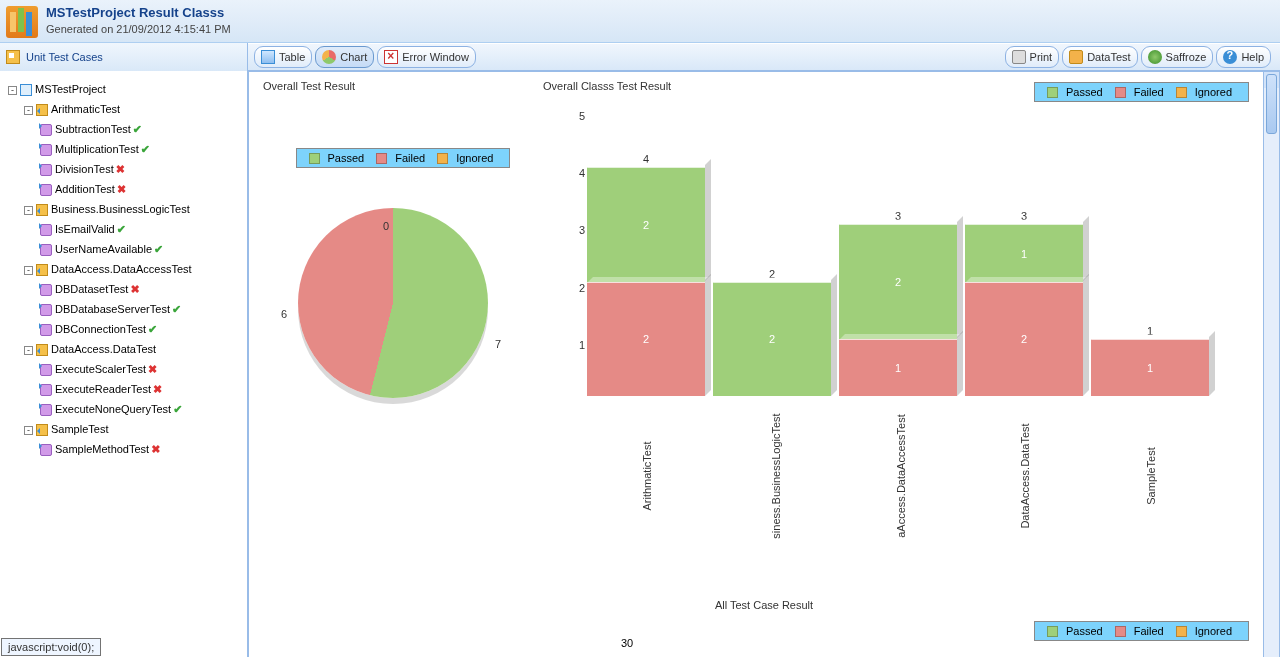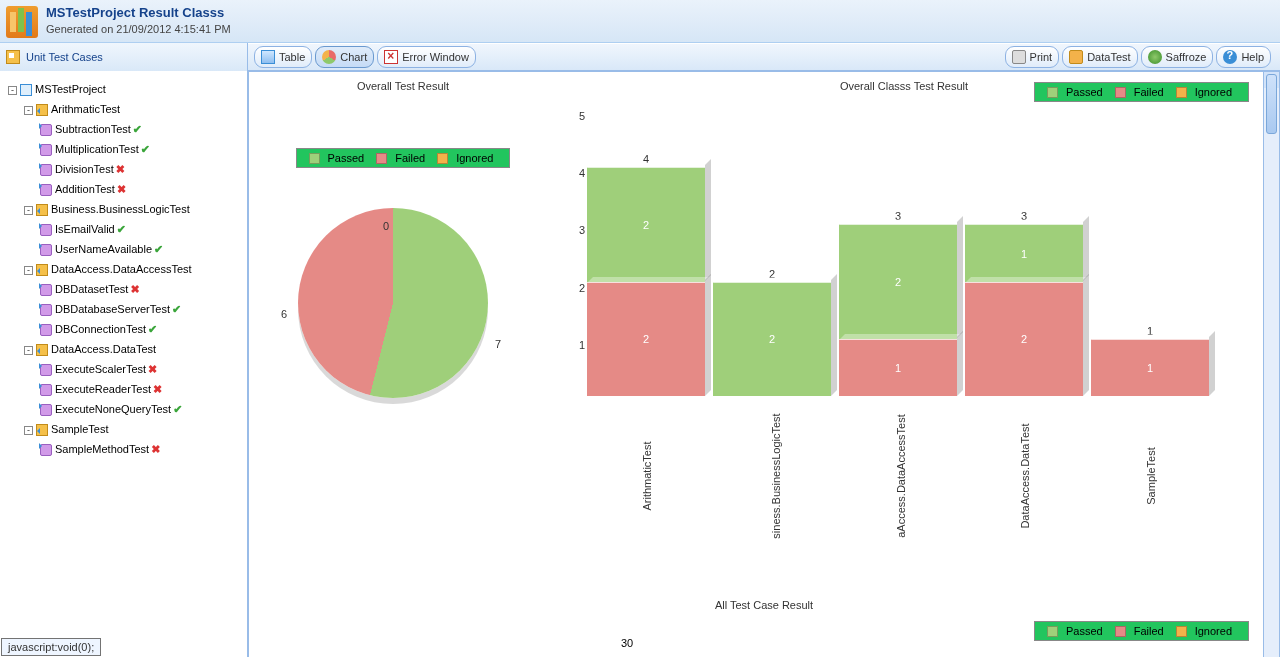--- a/index.html
+++ b/index.html
@@ -45,22 +45,22 @@
 .meth-ico{background:#d19ae8;border-radius:2px;border:1px solid #9a5fc0;position:relative}
 .meth-ico:after{content:"";position:absolute;left:-2px;top:-2px;width:0;height:0;border:3px solid transparent;border-left-color:#3a8ed6}
 .proj-ico{background:#dfeffc;border:1px solid #3a8ed6}
 .tick{color:#3aa53a;font-weight:bold;margin-left:2px}
 .cross{color:#d33;font-weight:bold;margin-left:2px}
 
 .content{flex:1;background:#fff;border:1px solid #99bce8;margin:0;position:relative;overflow:hidden}
 .content-inner{padding:8px 14px 8px 14px;height:100%;overflow:hidden}
 .charts-row{display:flex}
 .chart-box{position:relative}
-.chart-title{text-align:center;color:#333;margin-bottom:12px}
-.legend{display:inline-flex;border:1px solid #888;padding:3px 8px;background:#22c55e;font-size:11px}
+.chart-title{color:#333;margin-bottom:12px}
+.legend{display:inline-flex;border:1px solid #888;padding:3px 8px;background:#7dd3fc;font-size:11px}
 .legend span{display:inline-flex;align-items:center;margin:0 4px}
 .sw{display:inline-block;width:11px;height:11px;margin-right:4px;border:1px solid rgba(0,0,0,.25)}
 .sw.p{background:#9ed07a}
 .sw.f{background:#e58a86}
 .sw.i{background:#f3b24a}
 
 .pie-wrap{position:relative;width:260px;height:360px}
 .pie{width:190px;height:190px;border-radius:50%;margin:40px auto 0;background:conic-gradient(#9fcf7a 0deg 194deg,#e58a86 194deg 360deg);box-shadow:0 6px 0 rgba(0,0,0,.15)}
 .pie-lab{position:absolute;font-size:11px;color:#333}
 

